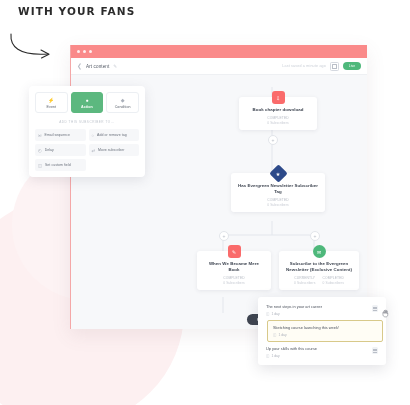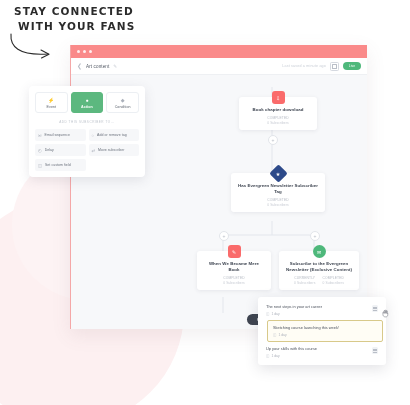--- a/index.html
+++ b/index.html
@@ -167,21 +167,20 @@
     position:absolute;right:-4px;top:12px;width:9px;height:9px;z-index:9;
   }
 </style>
 </head>
 <body>
 
 <div class="blob"></div>
 <div class="blob2"></div>
 
 <div class="headline">
-  <div>STAY CONNECTED</div>
   <div class="l2">WITH YOUR FANS</div>
 </div>
 <svg class="arrow" width="46" height="30" viewBox="0 0 46 30">
   <path d="M3 2 C2 14, 10 24, 40 22" stroke="#2b2b2b" stroke-width="1.1" fill="none" stroke-linecap="round"></path>
   <path d="M33 18 L41 22.3 L33.5 26" stroke="#2b2b2b" stroke-width="1.1" fill="none" stroke-linecap="round" stroke-linejoin="round"></path>
 </svg>
 
 <div class="window">
 
   <div class="titlebar">

